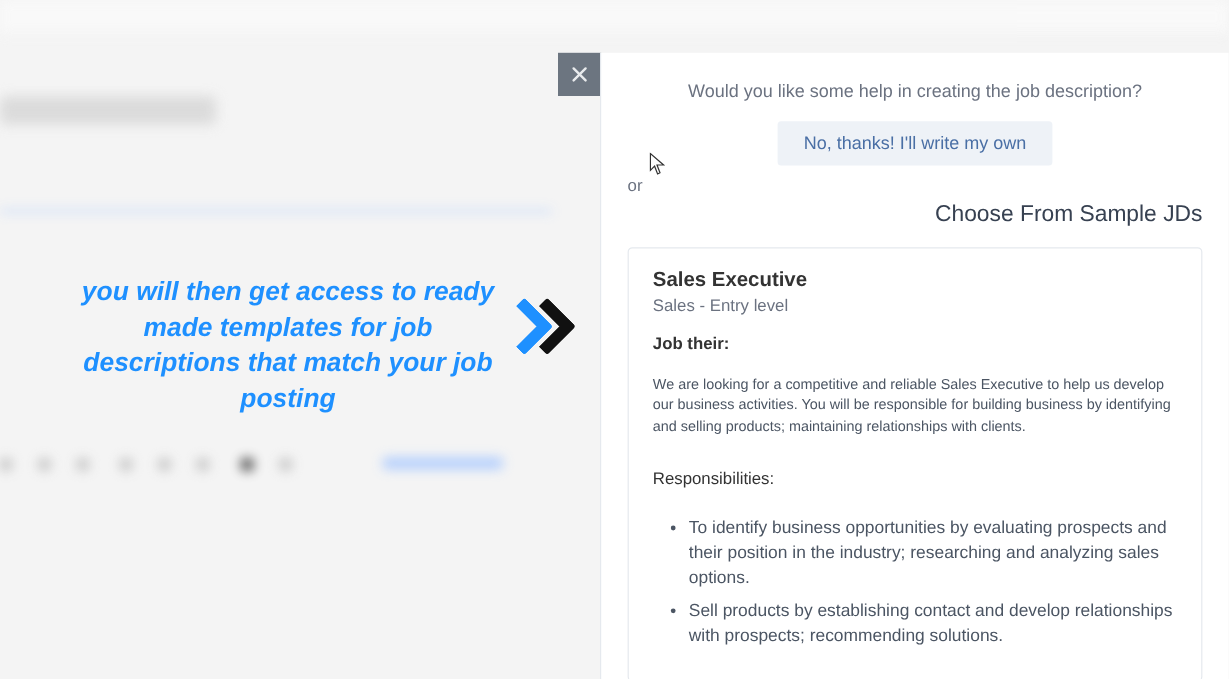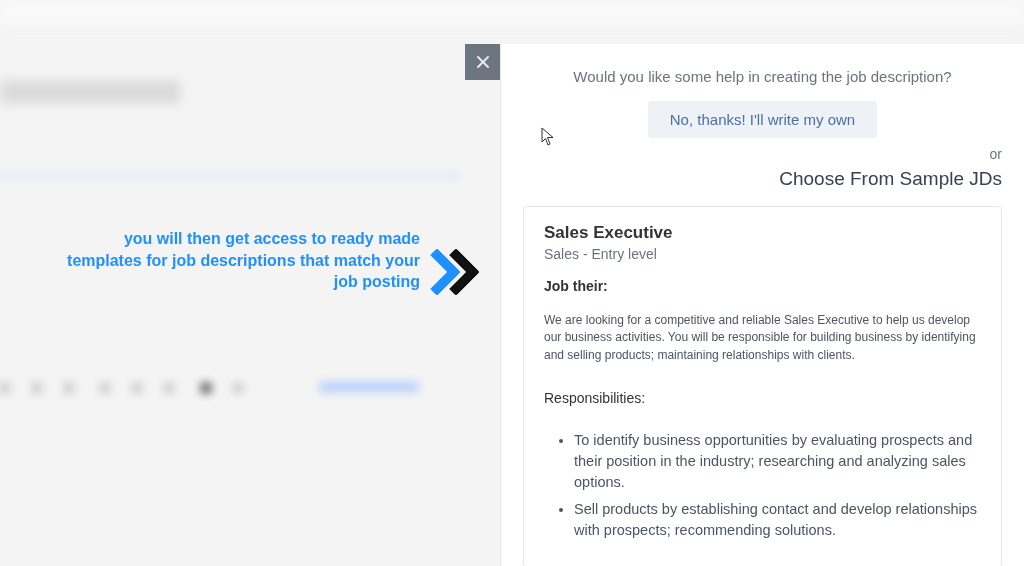--- a/index.html
+++ b/index.html
@@ -20,22 +20,22 @@
   .bg-top-bar{position:absolute;left:0;right:0;top:0;height:28px;background:#fafafa;border-bottom:1px solid #eee;}
   .bg-header-line{position:absolute;left:0;top:80px;width:180px;height:24px;background:#d7d7d7;border-radius:4px;filter:blur(2px);}
   .bg-divider{position:absolute;left:0;top:175px;width:460px;height:2px;background:#a8c8ff;}
   .bg-toolbar{position:absolute;left:0;top:378px;width:460px;height:20px;}
   .bg-tool{display:inline-block;width:10px;height:10px;background:#bbb;margin-right:22px;vertical-align:middle;border-radius:2px;}
   .bg-link{display:inline-block;width:100px;height:10px;background:#a8c8ff;margin-left:50px;border-radius:3px;}
 
   
   .caption{
     position:absolute;left:60px;top:228px;width:360px;
-    text-align:right;color:var(--accent-blue);
-    font-weight:700;font-size:16px;line-height:1.35;
+    text-align:center;color:var(--accent-blue);
+    font-weight:700;font-style:italic;font-size:22px;line-height:1.35;
   }
 
   
   .arrow-wrap{position:absolute;left:420px;top:243px;width:60px;height:60px;}
   .chev{position:absolute;width:34px;height:34px;border-top:10px solid;border-right:10px solid;transform:rotate(45deg);border-radius:3px;}
   .chev.blue{left:0;top:12px;border-color:var(--accent-blue);}
   .chev.black{left:19px;top:12px;border-color:#111;}
 
   
   .close-btn{
@@ -52,21 +52,21 @@
     padding:24px 22px 0 22px;
   }
   .panel-help-line{
     text-align:center;color:var(--text-mid);font-size:15px;margin-bottom:16px;
   }
   .btn-nothanks{
     display:block;margin:0 auto 8px auto;background:var(--btn-bg);
     color:var(--btn-text);font-size:15px;padding:10px 22px;border:none;
     border-radius:3px;cursor:pointer;
   }
-  .or-line{text-align:right;color:var(--text-mid);font-size:14px;margin-bottom:6px;}
+  .or-line{text-align:left;color:var(--text-mid);font-size:14px;margin-bottom:6px;}
   .choose-line{text-align:right;color:var(--text-heading);font-size:19px;margin-bottom:16px;}
 
   .card{
     border:1px solid var(--panel-border);border-radius:4px;
     padding:16px 20px 20px 20px;
   }
   .jd-title{font-weight:700;font-size:17px;color:#333;margin-bottom:3px;}
   .jd-meta{color:var(--text-mid);font-size:14px;margin-bottom:16px;}
   .jd-label{font-weight:700;font-size:14px;color:#333;margin-bottom:18px;}
   .jd-para{color:#4b5563;font-size:12px;line-height:1.45;margin-bottom:26px;}

